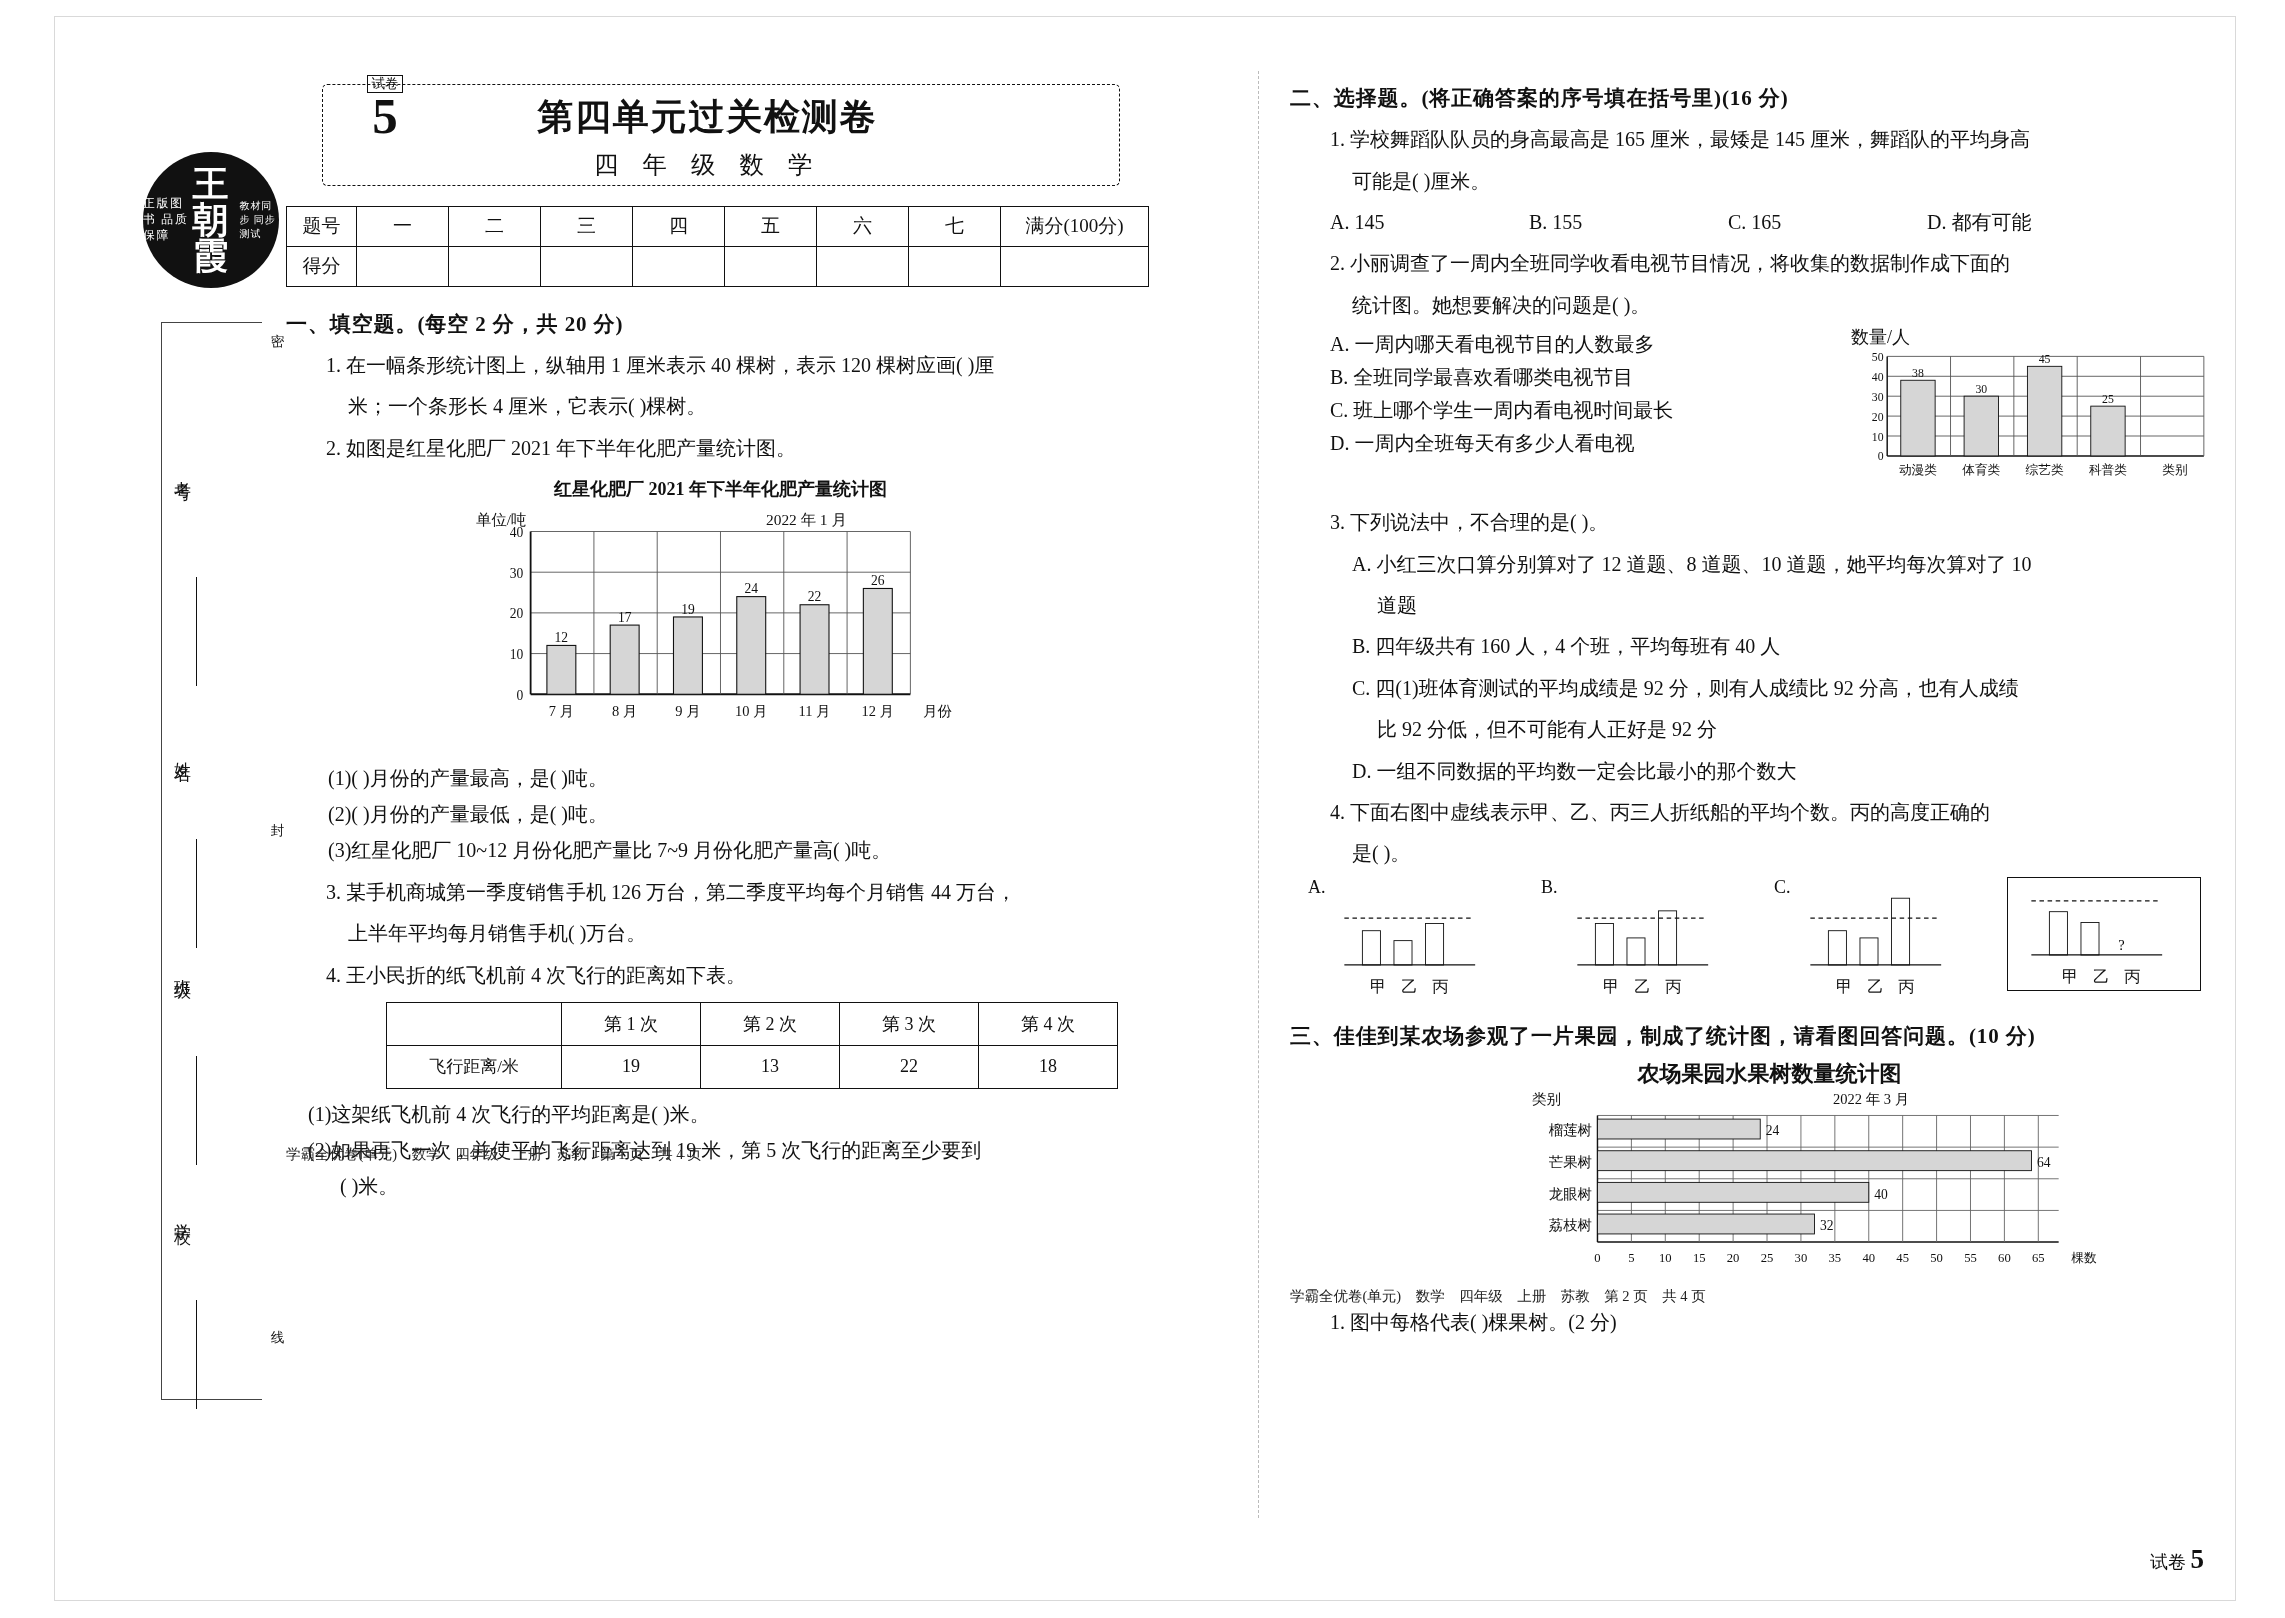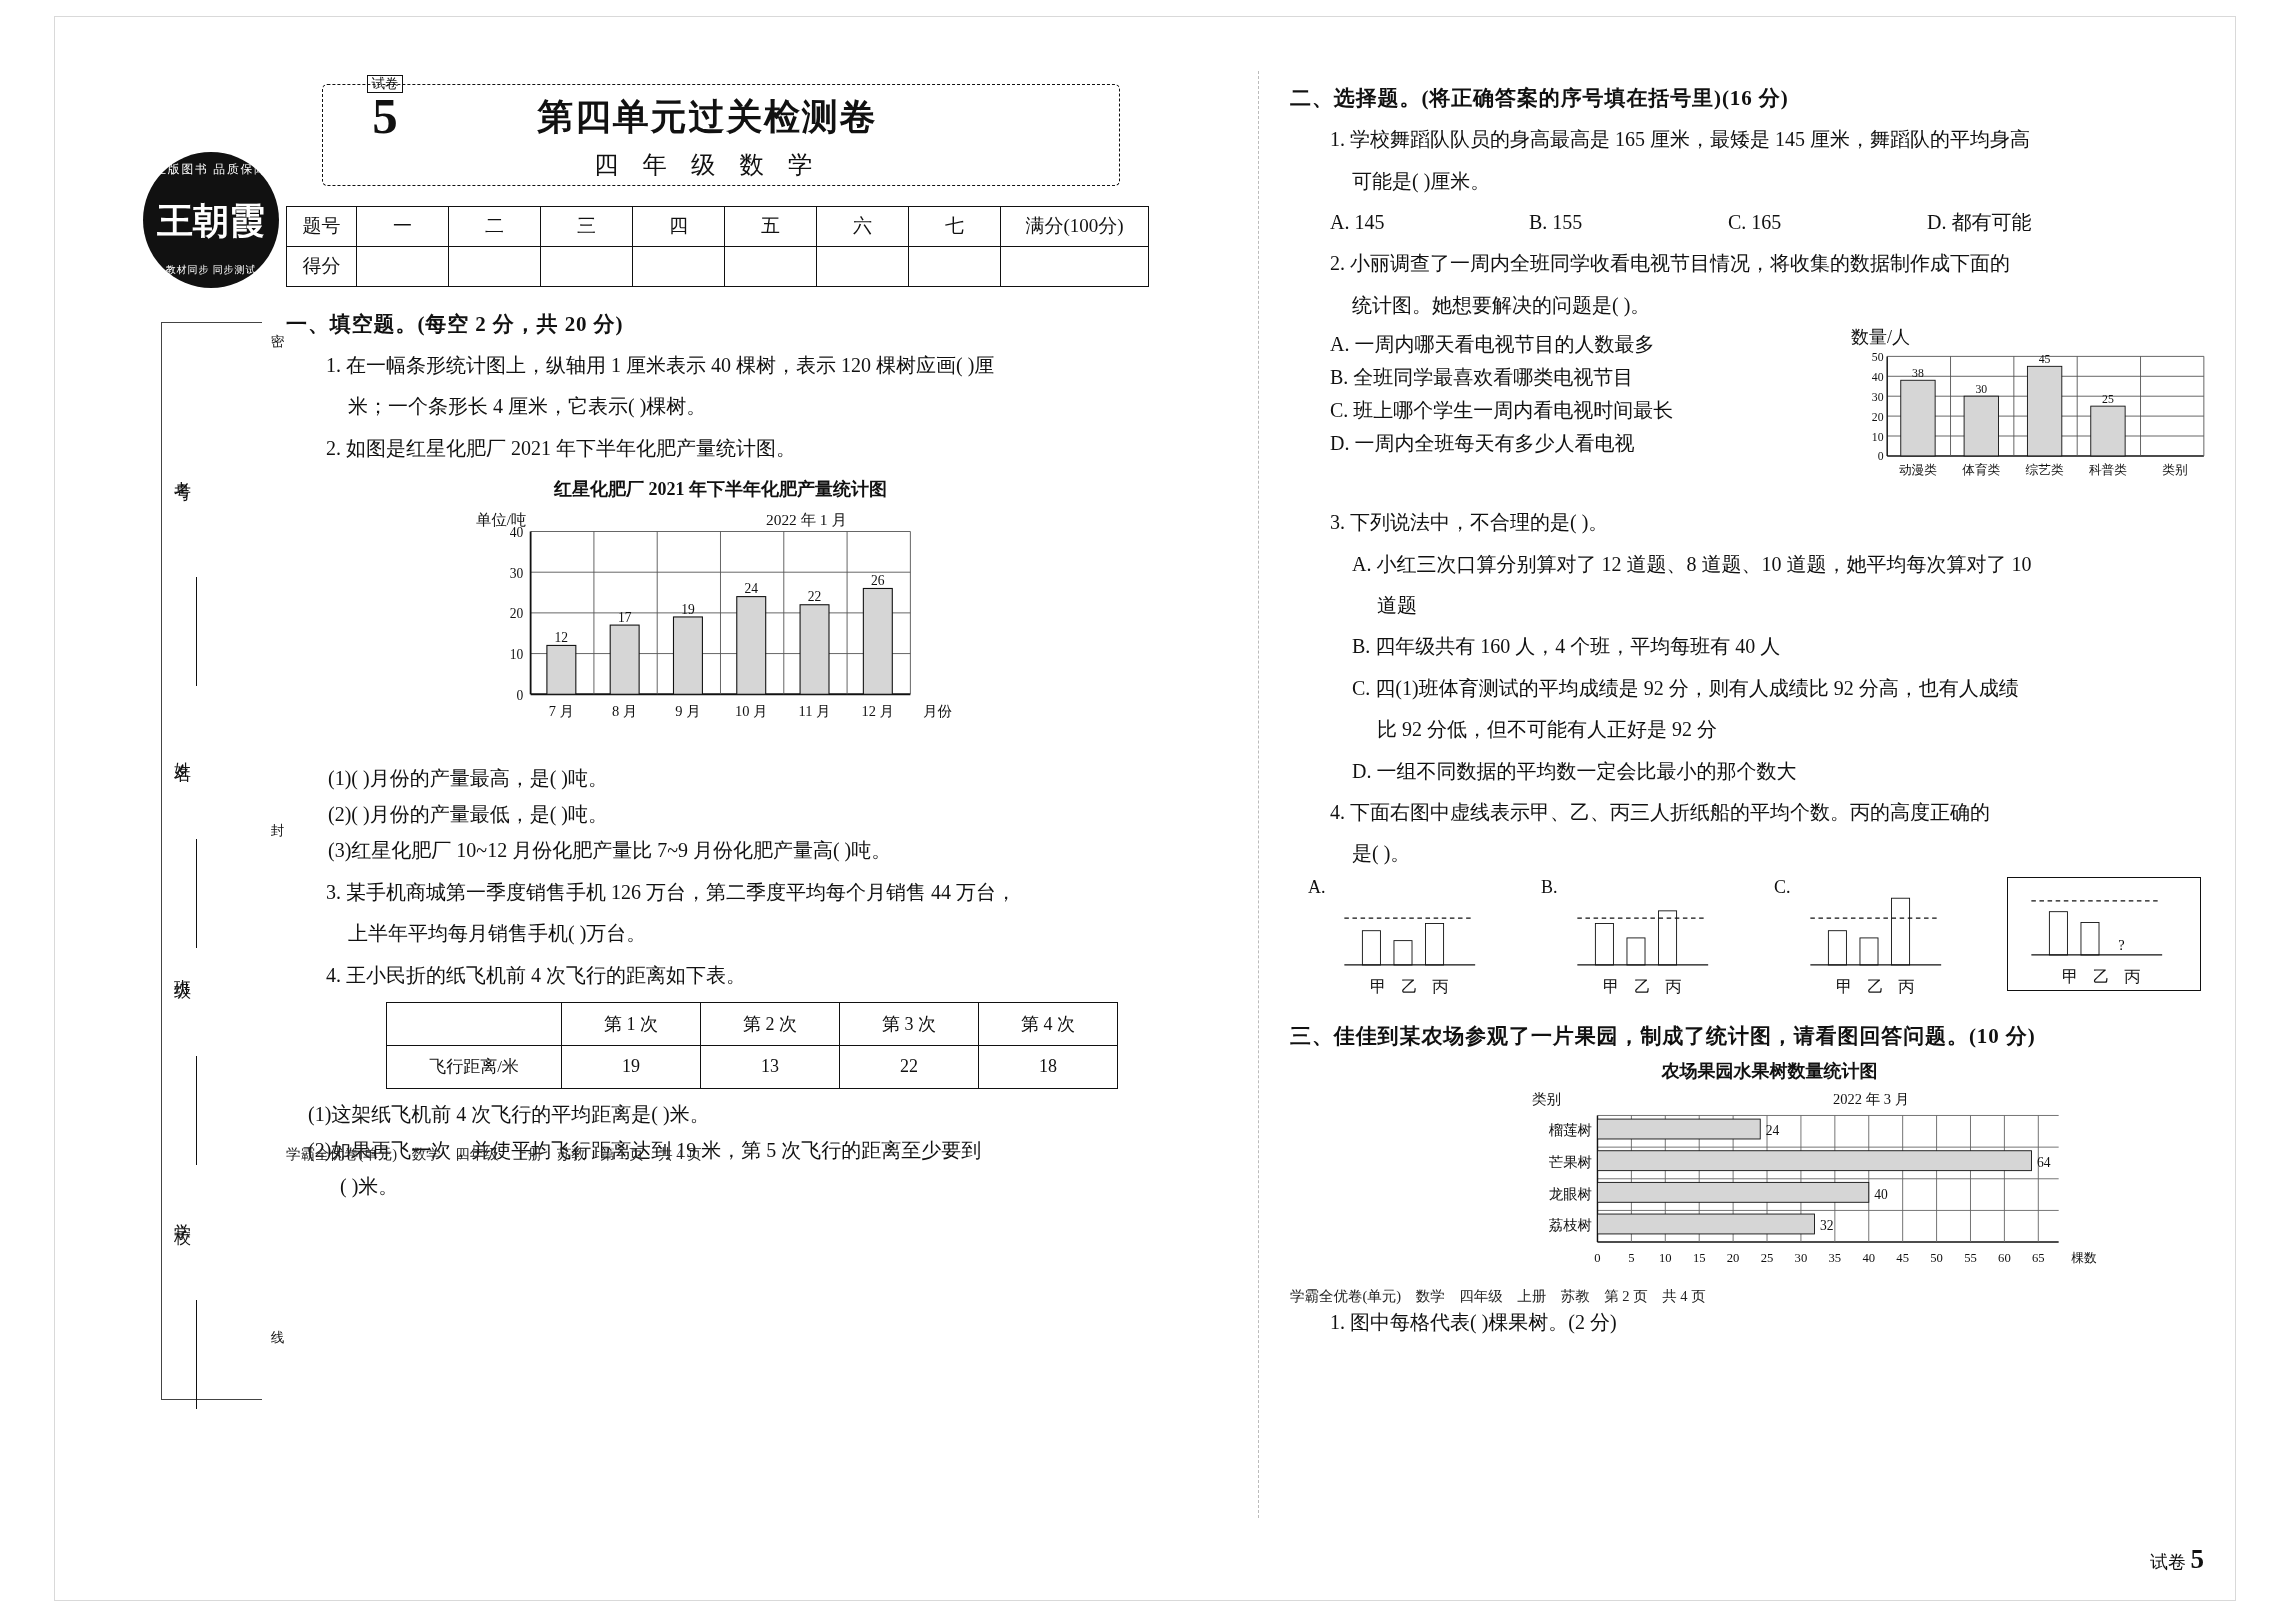--- a/index.html
+++ b/index.html
@@ -10,21 +10,21 @@
   .mark{position:absolute;background:#111;}
   .tm1{left:90px;top:16.3px;width:9px;height:42px;}
   .tm2{left:109px;top:16.3px;width:9px;height:42px;}
   .bm1{left:90px;top:1552px;width:9px;height:42px;}
   .bm2{left:109px;top:1552px;width:9px;height:42px;}
   .rm{position:absolute;top:1552px;width:9px;height:42px;background:#111;}
   
   .leftstrip{position:absolute;left:54px;top:16.3px;width:163px;height:1583px;}
   .seal{position:absolute;left:34px;top:118px;width:136px;height:136px;}
   .seal-circle{position:absolute;left:0;top:0;width:136px;height:136px;border-radius:50%;background:#111;
-     display:flex;flex-direction:column;align-items:center;justify-content:center;color:#fff;gap:20px;}
+     display:flex;flex-direction:row;align-items:center;justify-content:center;color:#fff;}
   .seal-top{font-size:11.8px;letter-spacing:1.8px;}
   .seal-main{font-size:36px;font-weight:bold;line-height:1;margin:5.4px 0 3.6px;}
   .seal-bot{font-size:10px;letter-spacing:0.9px;}
   .infobox{position:absolute;left:52px;top:288px;width:100px;height:1076px;border:0.9px solid #444;border-right:none;}
   .vtext{position:absolute;writing-mode:vertical-rl;text-orientation:upright;font-size:17px;letter-spacing:3.6px;color:#111;}
   .vrule{position:absolute;left:87px;width:0.9px;background:#111;height:109px;}
   .sideword{position:absolute;left:159px;font-size:13.6px;writing-mode:vertical-rl;text-orientation:upright;color:#111;letter-spacing:1.8px;}
   
   .col{position:absolute;top:54px;}
   .colL{left:231px;width:959px;}
@@ -385,21 +385,21 @@
             <rect x="75" y="46" width="20" height="36" fill="none" stroke="#111"></rect>
             <text x="120" y="76" font-size="16" text-anchor="middle" font-family="Liberation Serif, serif">?</text>
           </svg>
           <div class="minicap">甲 乙 丙</div>
         </div>
       </div>
 
       <div class="sec-h" style="margin-top:23.5px">三、佳佳到某农场参观了一片果园，制成了统计图，请看图回答问题。(10 分)</div>
 
       <div style="position:relative;margin-top:5.4px;height:244px">
-        <div style="text-align:center;font-size:18px;font-weight:bold">农场果园水果树数量统计图</div>
+        <div style="text-align:center;font-size:22px;font-weight:bold">农场果园水果树数量统计图</div>
         <div style="position:absolute;left:242px;top:31px;font-size:14.5px">类别</div>
         <div style="position:absolute;left:543px;top:31px;font-size:14.5px">2022 年 3 月</div>
         <svg width="633" height="190" style="position:absolute;left:208px;top:51px" viewBox="0 0 700 210">
 
           <g stroke="#666" stroke-width="1">
             <line x1="110" y1="6" x2="620" y2="6"></line>
             <line x1="110" y1="41" x2="620" y2="41"></line>
             <line x1="110" y1="76" x2="620" y2="76"></line>
             <line x1="110" y1="111" x2="620" y2="111"></line>
             <line x1="110" y1="146" x2="620" y2="146" stroke="#111" stroke-width="1.6"></line>

